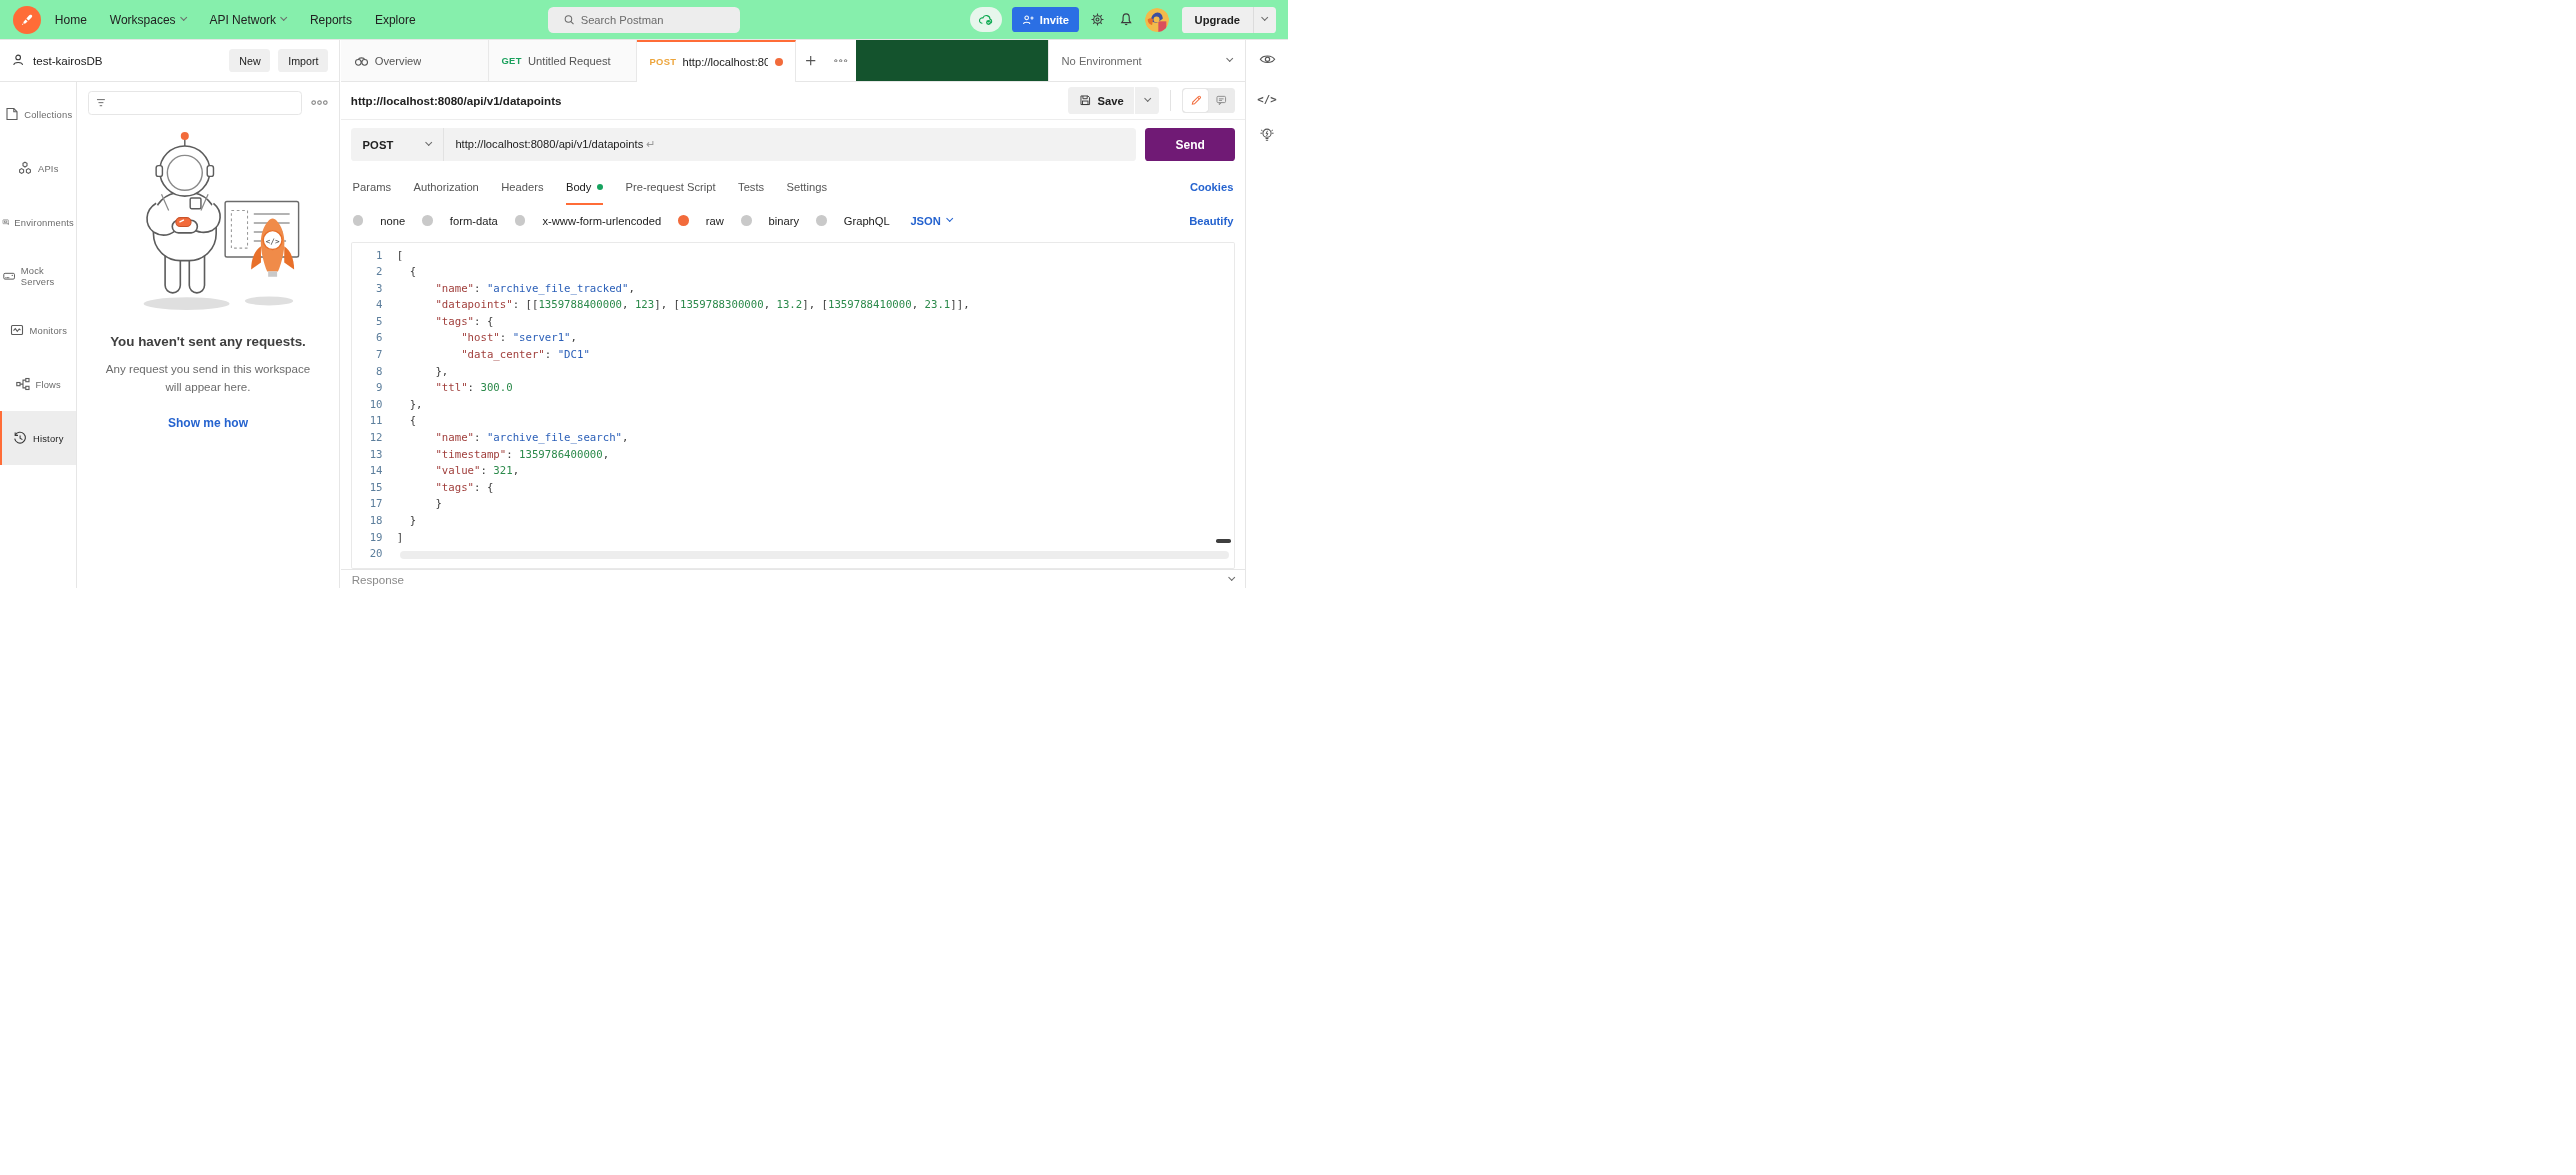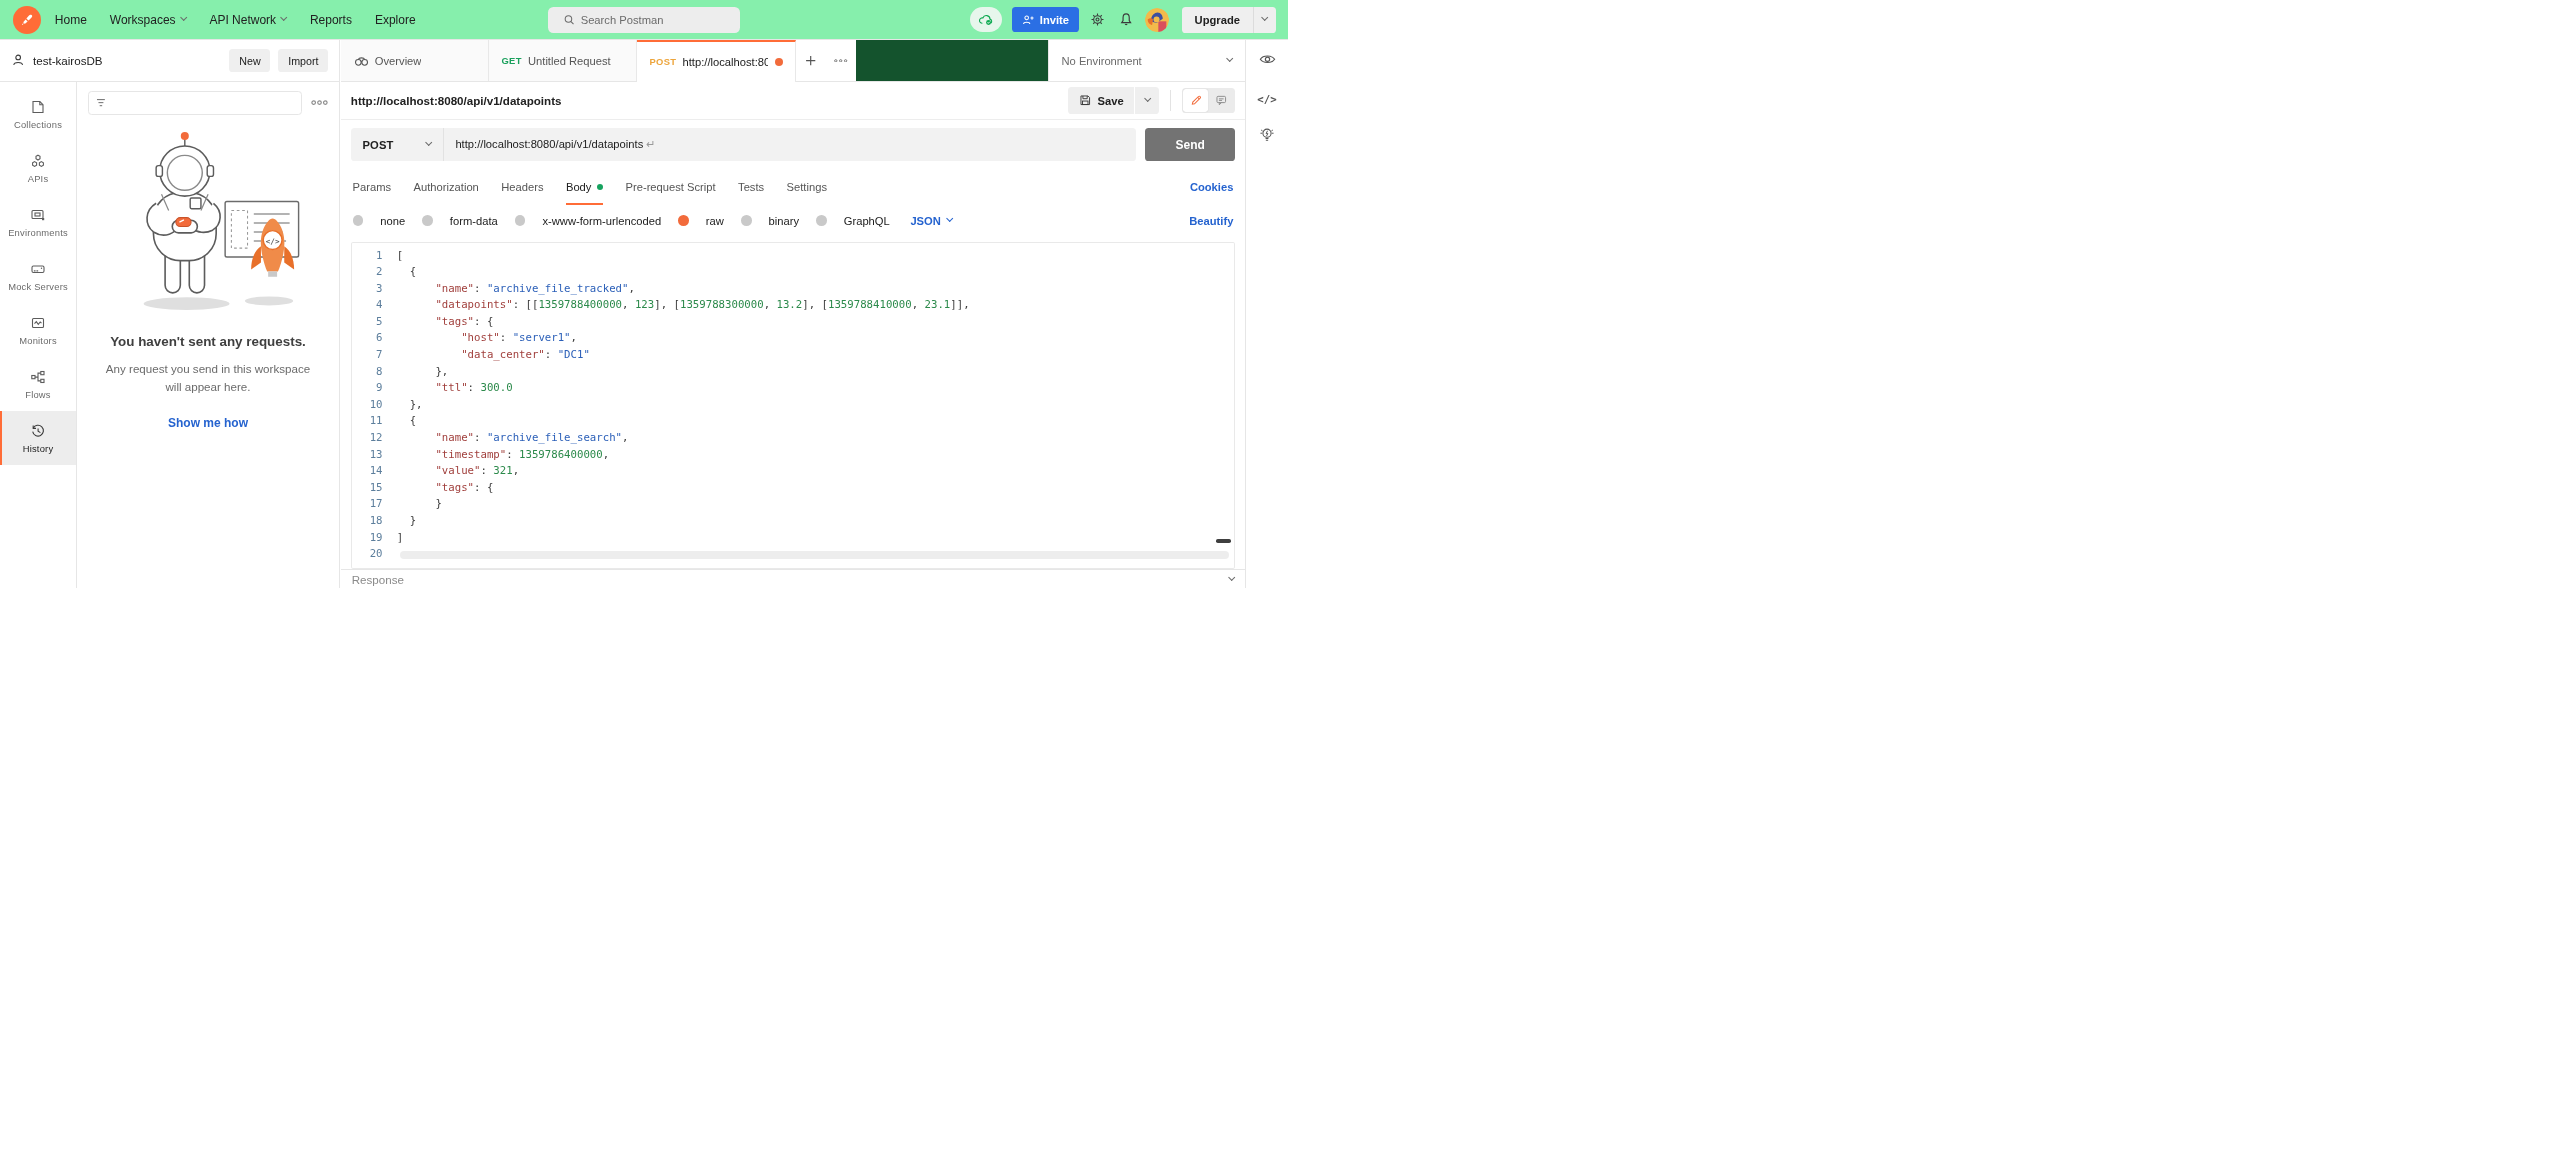--- a/index.html
+++ b/index.html
@@ -35,21 +35,21 @@
 
   
   .sidebar { position:absolute; top:40px; left:0; width:340px; bottom:0; background:#fff; border-right:0.9px solid #E6E6E6; }
   .ws-header { height:42px; border-bottom:0.9px solid #E6E6E6; display:flex; align-items:center; padding:0 10.7px; gap:8px; }
   .ws-name { font-size:11.6px; font-weight:500; color:#212121; }
   .sbtn { height:23px; padding:0 9.8px; background:#EFEFEF; border:none; border-radius:3.6px; font-size:10.7px;
           color:#212121; font-family:"Liberation Sans",sans-serif; cursor:pointer; }
   .ws-header .sbtn:first-of-type { margin-left:auto; }
   .sidebar-body { display:flex; height:calc(100% - 42px); }
   .rail { width:77px; border-right:0.9px solid #E6E6E6; padding-top:5.4px; }
-  .rail-item { height:54px; display:flex; flex-direction:column; align-items:center; justify-content:center;
+  .rail-item { height:54px; display:flex; align-items:center; justify-content:center;
                gap:4.5px; cursor:pointer; border-left:2.7px solid transparent; border-right:2.7px solid transparent; }
   .rail-item .rl { font-size:9.4px; color:#6B6B6B; letter-spacing:0.2px; }
   .rail-item.active { background:#EDEDED; border-left:2.7px solid #FF6C37; }
   .rail-item.active .rl { color:#212121; }
   .panel { flex:1; display:flex; flex-direction:column; min-width:0; }
   .filter-row { display:flex; align-items:center; gap:9px; padding:9px 10.7px 3.6px 10.7px; }
   .filter-input { flex:1; height:24px; border:0.9px solid #E6E6E6; border-radius:3.6px; display:flex; align-items:center; padding:0 7.2px; gap:5.4px; }
   .filter-input input { border:none; outline:none; width:100%; font-size:10.7px; font-family:"Liberation Sans",sans-serif; background:transparent; }
   .empty { text-align:center; padding:0 19.7px; }
   .empty .ill { margin-top:9px; }
@@ -85,21 +85,21 @@
   .seg-btn { width:25px; height:22.4px; display:flex; align-items:center; justify-content:center; border:none; background:transparent; border-radius:2.7px; cursor:pointer; }
   .seg-btn.on { background:#fff; box-shadow:0 0 0.9px rgba(0,0,0,.25); }
 
   .url-row { height:49px; display:flex; align-items:center; padding:8px 9.8px; gap:9px; }
   .url-box { flex:1; height:33px; background:#F2F2F2; border-radius:3.6px; display:flex; align-items:center; min-width:0; }
   .method-sel { width:93px; flex:0 0 auto; height:100%; display:flex; align-items:center; justify-content:space-between;
                 padding:0 11.6px; border-right:0.9px solid #E2E2E2; cursor:pointer; }
   .method-sel .mtxt { font-size:11.2px; font-weight:700; color:#212121; letter-spacing:0.2px; }
   .url-input { flex:1; padding:0 11.6px; font-size:11.2px; color:#212121; white-space:nowrap; overflow:hidden; cursor:text; }
   .url-input .ret { color:#9A9A9A; margin-left:2.7px; }
-  .send-btn { width:90px; height:33px; background:#737373; color:#fff; border:none; border-radius:3.6px;
+  .send-btn { width:90px; height:33px; background:#701a75; color:#fff; border:none; border-radius:3.6px;
               font-size:12px; font-weight:700; font-family:"Liberation Sans",sans-serif; cursor:pointer; }
 
   .opts-row { height:36px; display:flex; align-items:center; padding:0 11.6px; gap:22.4px; }
   .opt { font-size:11.2px; color:#555; cursor:pointer; display:flex; align-items:center; gap:5.4px; position:relative; height:100%; }
   .opt.active { color:#212121; }
   .opt.active::after { content:""; position:absolute; left:0; right:0; bottom:0; height:2.2px; background:#FF6C37; }
   .gdot { width:6.3px; height:6.3px; border-radius:50%; background:#16A35F; }
   .link { font-size:11.2px; font-weight:700; color:#2563CF; cursor:pointer; text-decoration:none; }
   .opts-row .link { margin-left:auto; }
 

